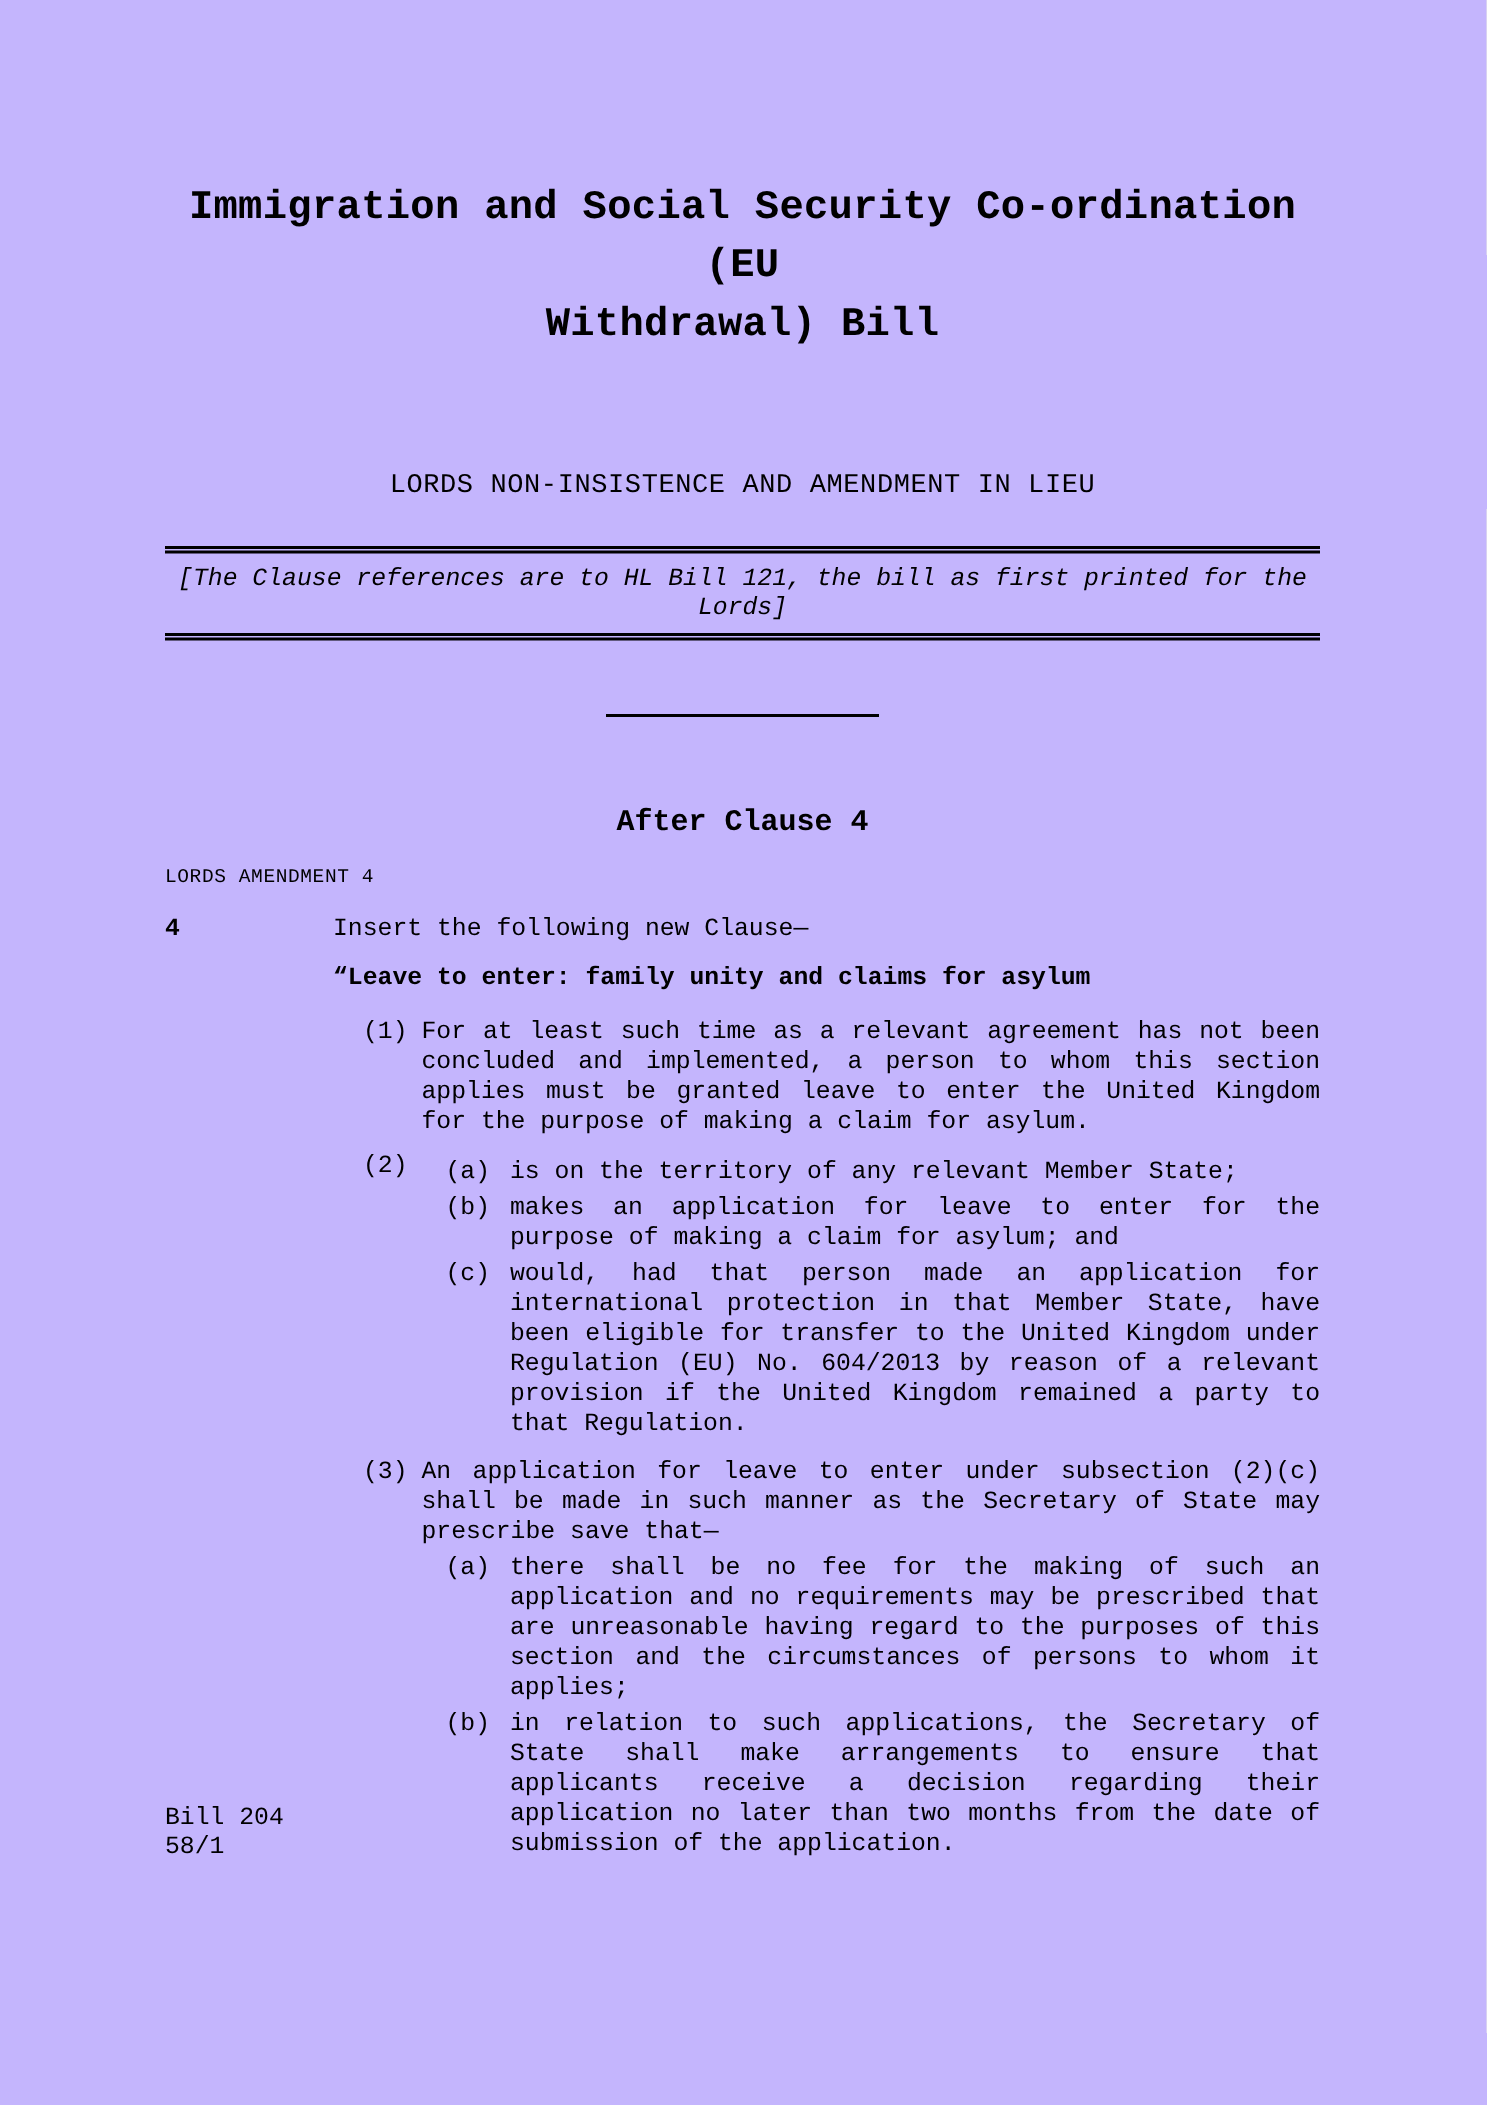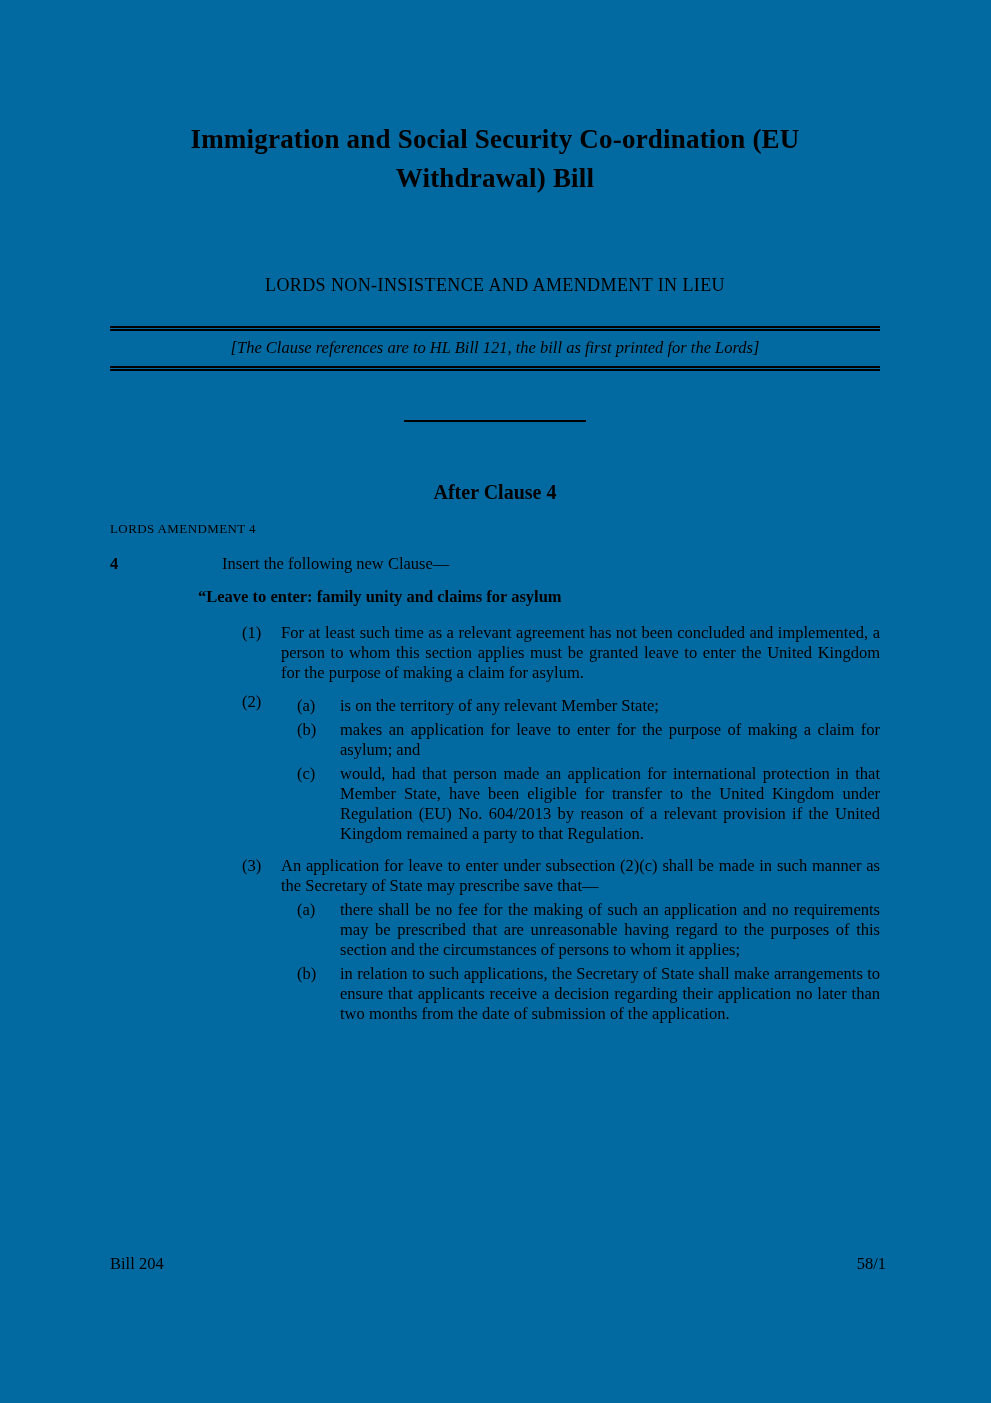--- a/index.html
+++ b/index.html
@@ -1,19 +1,19 @@
 <!DOCTYPE html>
 <html><head>
 <meta charset="utf-8">
 <style>
   html,body{margin:0;padding:0;background:#e8e8e8;}
   .page{
     width:991px;height:1403px;position:relative;margin:0 auto;
-    background:#0369a1;color:#000;
-    font-family:Liberation Serif, serif;
+    background:#c4b5fd;color:#000;
+    font-family:Liberation Mono, monospace;
     overflow:hidden;box-sizing:border-box;
   }
   .content{padding:0 111px 0 110px;}
   .bill-title{
     padding-top:102px;text-align:center;font-weight:bold;
     font-size:27px;line-height:39px;letter-spacing:0.2px;
   }
   .bill-title span{display:block;}
   .stage-heading{
     margin-top:77px;text-align:center;font-size:18px;letter-spacing:0.4px;
@@ -22,33 +22,33 @@
     margin-top:30px;
     border-top:5px double #000;border-bottom:5px double #000;
     padding:7px 0 8px;text-align:center;font-style:italic;font-size:16.5px;
   }
   .short-rule{width:182px;height:2px;background:#000;margin:49px auto 0;}
   .section-heading{margin-top:59px;text-align:center;font-weight:bold;font-size:20px;}
   .amendment-heading{margin-top:17px;font-size:13px;letter-spacing:0.4px;}
   .body-text{font-size:16.5px;line-height:20px;}
   .amendment-row{display:flex;margin-top:17px;}
   .amendment-number{flex:none;width:112px;font-weight:bold;}
-  .clause-title{margin:13px 0 0 88px;font-weight:bold;}
+  .clause-title{margin:13px 0 0 112px;font-weight:bold;}
   .subsection{display:flex;margin:9px 0 0 112px;}
   .subsection.first{margin-top:16px;}
   .subsection.gap-lg{margin-top:12px;}
   .ss-label{flex:none;width:59px;padding-left:20px;box-sizing:border-box;}
   .ss-body{flex:1;min-width:0;}
   .ss-text{text-align:justify;}
   .sub-item{display:flex;margin-top:4px;}
   .si-label{flex:none;width:59px;padding-left:16px;box-sizing:border-box;}
   .si-text{flex:1;min-width:0;text-align:justify;}
   .footer{
-    position:absolute;left:110px;right:105px;top:1254px;
-    display:flex;justify-content:space-between;font-size:16.5px;
+    position:absolute;left:110px;right:105px;top:1202px;
+    display:flex;justify-content:space-between;font-size:16.5px;flex-direction:column;
   }
 </style>
 </head>
 <body>
 
 <div class="page">
   <div class="content">
 
     <h1 class="bill-title">
       <span>Immigration and Social Security Co-ordination (EU</span>

